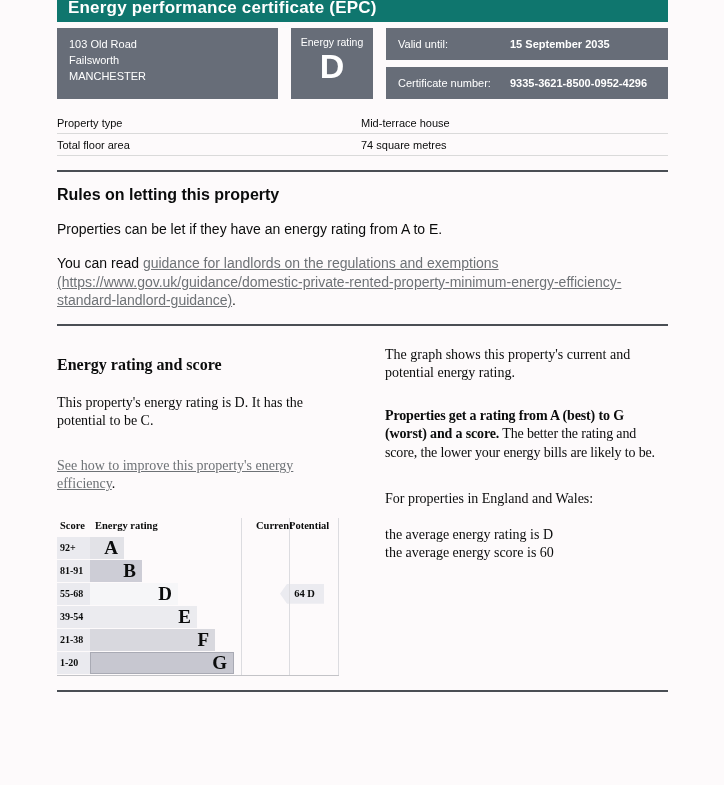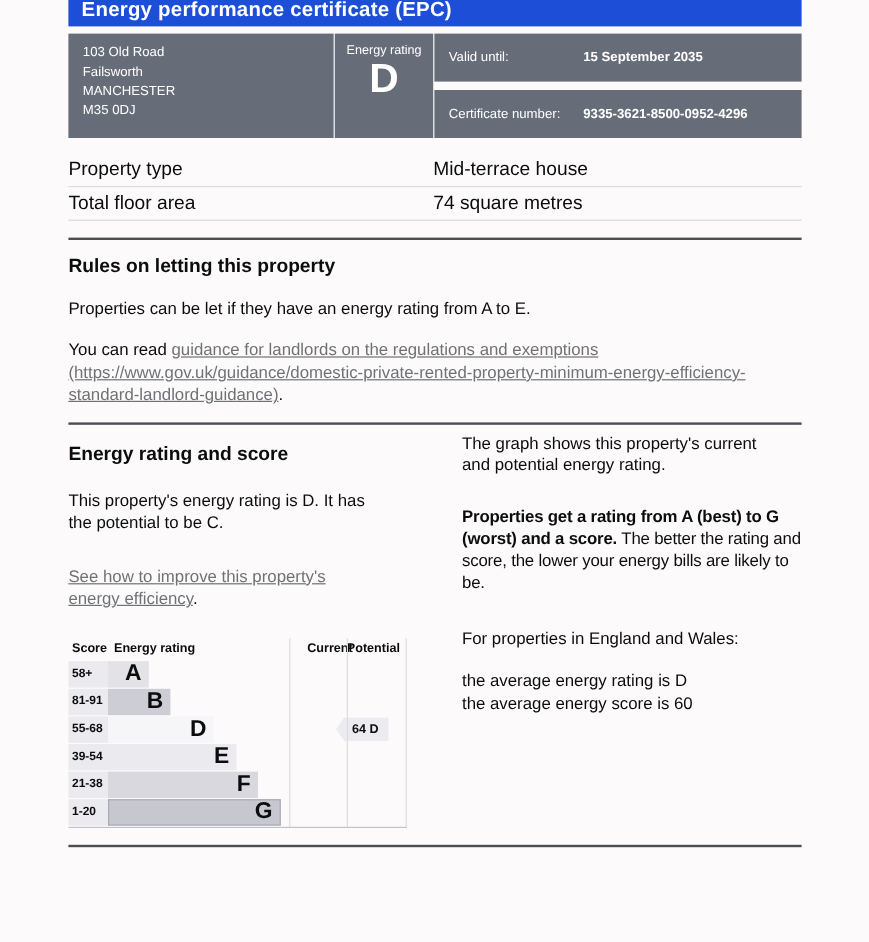--- a/index.html
+++ b/index.html
@@ -5,52 +5,52 @@
   * { box-sizing: border-box; }
   html,body { margin:0; padding:0; }
   body {
     width:724px; height:785px; overflow:hidden;
     background:#fdfafb; color:#0b0c0c;
     font-family:"Liberation Sans", sans-serif;
   }
   .page { padding:0 56px 0 57px; }
 
   
-  .title-bar { background:#1d4ed8; height:22px; overflow:hidden; padding-left:11px; }
+  .title-bar { background:#0f766e; height:22px; overflow:hidden; padding-left:11px; }
   .title-bar h1 { color:#fff; font-size:17px; font-weight:bold; margin:-2px 0 0 0; letter-spacing:.2px; }
 
   
-  .summary { display:flex; gap:1px; margin-top:6px; height:87px; }
+  .summary { display:flex; gap:13px; margin-top:6px; height:71px; }
   .gbox { background:#676d78; color:#fff; }
   .address-box { width:221px; font-size:11px; line-height:1.45; padding:9px 0 0 12px; }
   .rating-box { width:82px; text-align:center; padding-top:8px; }
   .rating-box .rating-label { font-size:10.5px; }
   .rating-box .rating-letter { font-size:34px; font-weight:bold; line-height:1.1; }
   .meta-col { flex:1; display:flex; flex-direction:column; gap:7px; }
   .meta-row { flex:1; display:flex; align-items:center; font-size:11px; padding-left:12px; }
   .meta-label { width:112px; flex:none; }
   .meta-value { font-weight:bold; }
 
   
-  .prop-table { margin-top:13px; font-size:16px; }
+  .prop-table { margin-top:13px; font-size:11px; }
   .prop-row { display:flex; padding:5px 0 4px; border-bottom:1px solid #dadada; }
   .prop-label { width:304px; flex:none; }
 
   hr.section-break { border:none; border-top:2px solid #4a4e54; margin:14px 0 0 0; }
 
   h2 { font-size:16px; font-weight:bold; margin:14px 0 0 0; }
 
   p { font-size:14px; line-height:1.32; margin:0; }
   a { color:#6e7276; text-decoration:underline; cursor:pointer; }
 
   .rules-p1 { margin-top:16px; }
   .rules-p2 { margin-top:16px; max-width:600px; }
 
   
-  .two-col { display:flex; margin-top:2px; }
+  .two-col { display:flex; margin-top:16px;font-family:Liberation Serif, serif; }
   .col-left { width:328px; flex:none; }
   .col-right { width:283px; flex:none; padding-top:4px; }
   .col-left .intro { margin-top:20px; max-width:252px; }
   .improve { margin-top:26px; max-width:250px; }
   .col-right p { margin-bottom:0; }
   .col-right .p1 { max-width:262px; }
   .col-right .p2 { margin-top:24px; letter-spacing:-.15px; }
   .col-right .p3 { margin-top:28px; }
   .col-right .p4 { margin-top:17px; }
 
@@ -85,21 +85,20 @@
 
   <div class="title-bar">
     <h1>Energy performance certificate (EPC)</h1>
   </div>
 
   <div class="summary">
     <div class="gbox address-box">
       <div>103 Old Road</div>
       <div>Failsworth</div>
       <div>MANCHESTER</div>
-      <div>M35 0DJ</div>
     </div>
     <div class="gbox rating-box">
       <div class="rating-label">Energy rating</div>
       <div class="rating-letter">D</div>
     </div>
     <div class="meta-col">
       <div class="gbox meta-row">
         <span class="meta-label">Valid until:</span>
         <span class="meta-value">15 September 2035</span>
       </div>
@@ -137,21 +136,21 @@
 
       <div class="chart" id="epc-chart">
         <div class="chart-header">
           <div class="ch-score">Score</div>
           <div class="ch-rating">Energy rating</div>
           <div class="ch-current">Current</div>
           <div class="ch-potential">Potential</div>
         </div>
         <div id="chart-rows">
             <div class="chart-row">
-              <div class="cell-score">58+</div>
+              <div class="cell-score">92+</div>
               <div class="cell-rating">
                 <div class="bar" style="width: 34px; background: rgb(226, 226, 231);">A</div>
               </div>
               <div class="cell-current"></div>
               <div class="cell-potential"></div>
             </div>
             <div class="chart-row">
               <div class="cell-score">81-91</div>
               <div class="cell-rating">
                 <div class="bar" style="width: 52px; background: rgb(205, 205, 214);">B</div>

